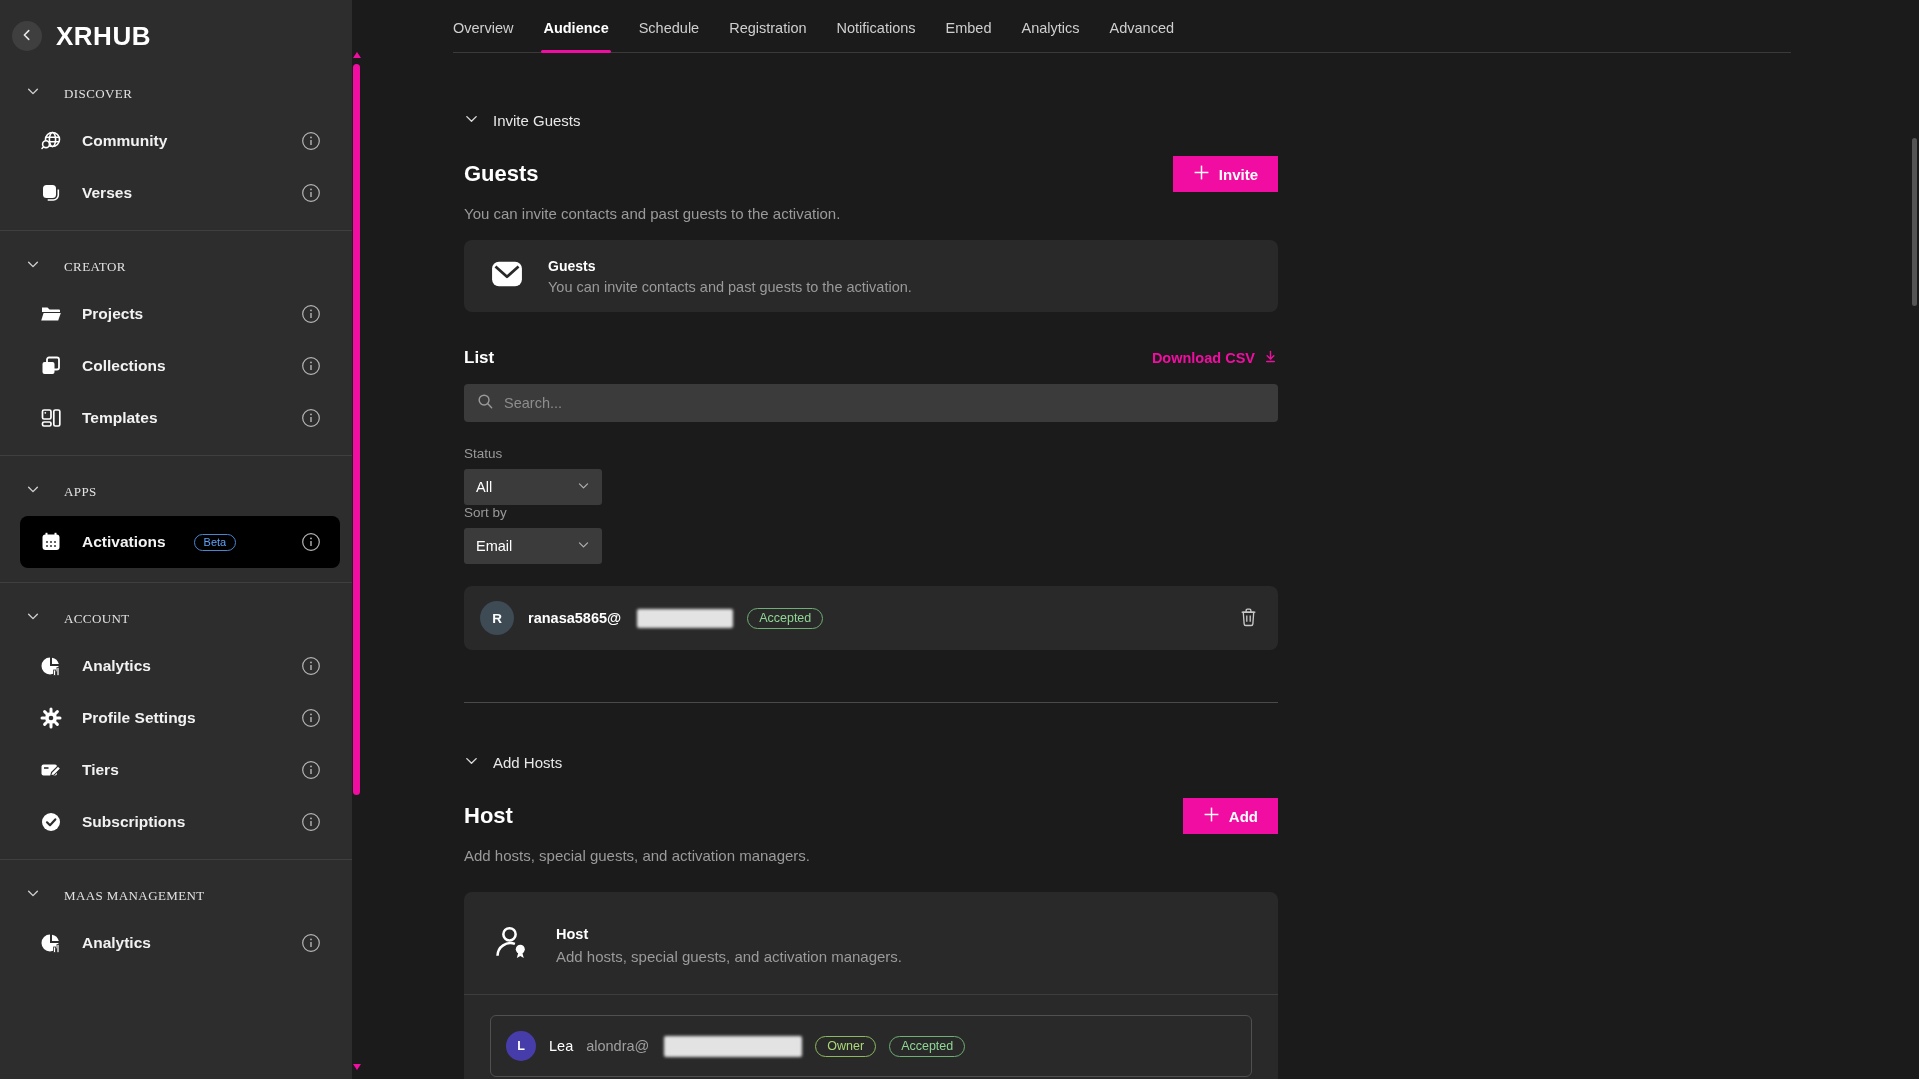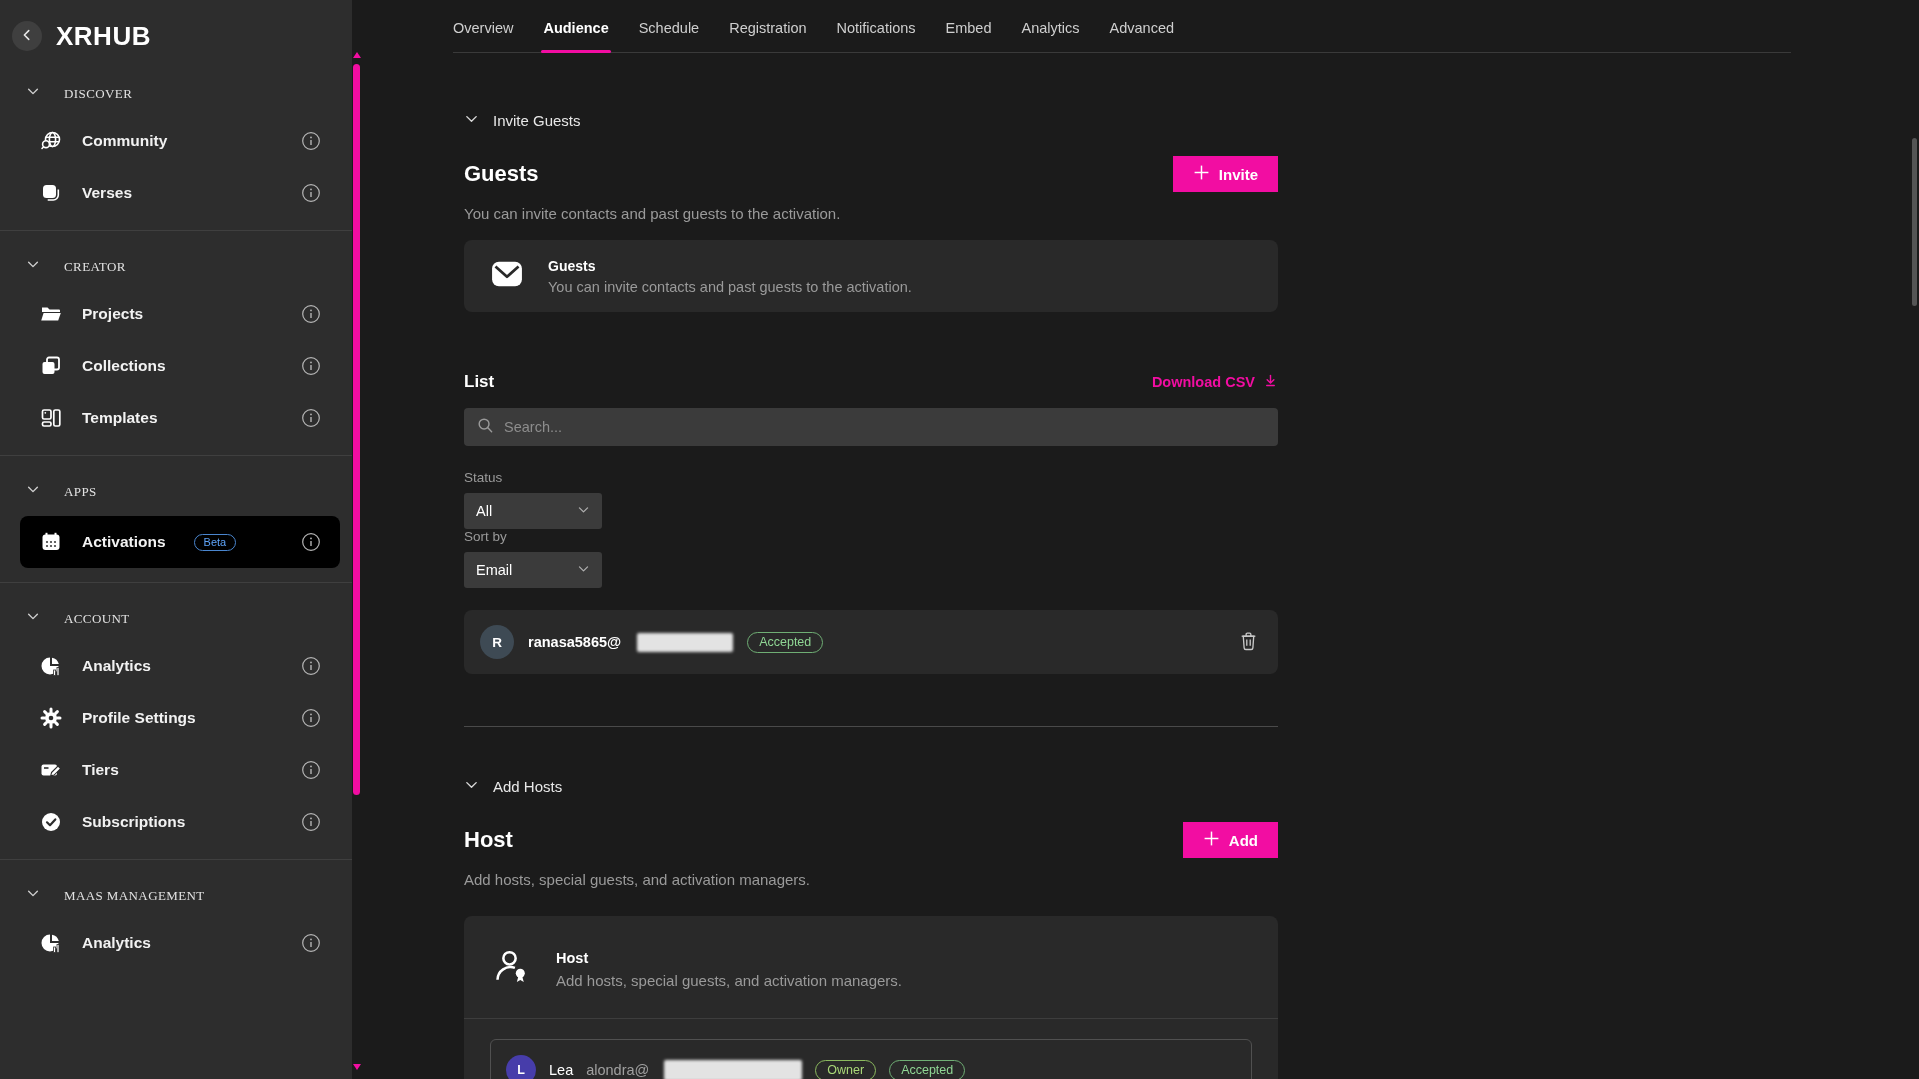--- a/index.html
+++ b/index.html
@@ -59,21 +59,21 @@
   .accent-btn { display:flex; align-items:center; gap:9px; background:#f20da2; color:#fff;
     border:none; border-radius:0; height:36px; padding:0 20px; font-size:15px; font-weight:700;
     cursor:pointer; font-family:inherit; }
   .desc { margin-top:13px; font-size:15px; color:#9a9a9a; }
 
   .info-card { margin-top:18px; background:#292929; border-radius:8px; padding:15px 24px;
     display:flex; align-items:center; gap:22px; }
   .info-card .card-texts .card-title { font-size:14px; font-weight:700; color:#fff; }
   .info-card .card-texts .card-desc { font-size:14.5px; color:#9a9a9a; margin-top:5px; }
 
-  .list-head { display:flex; align-items:center; justify-content:space-between; margin-top:60px; }
+  .list-head { display:flex; align-items:center; justify-content:space-between; margin-top:36px; }
   .h3 { font-size:17px; font-weight:700; }
   .csv-link { display:flex; align-items:center; gap:8px; color:#f20da2; font-size:14.5px;
     font-weight:700; cursor:pointer; }
 
   .search-bar { margin-top:16px; height:38px; background:#3b3b3b; border-radius:4px;
     display:flex; align-items:center; padding:0 13px; gap:10px; }
   .search-bar input { flex:1; background:transparent; border:none; outline:none; color:#14b8a6;
     font-size:14.5px; font-family:inherit; }
   .search-bar input::placeholder { color:#8d8d8d; }
 

